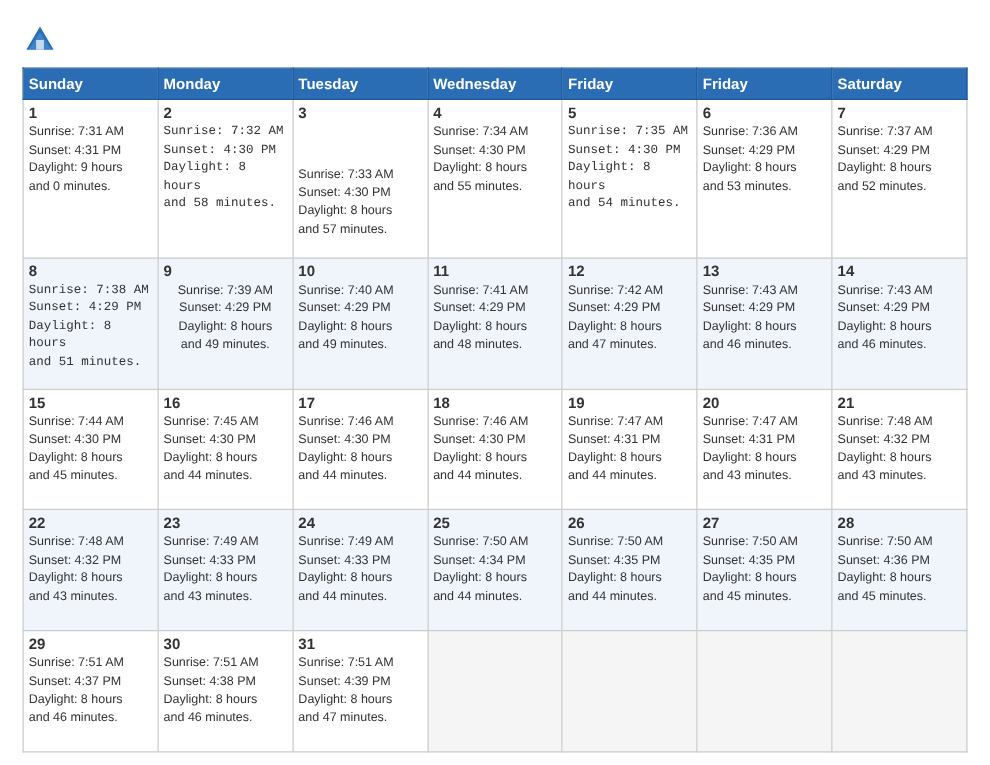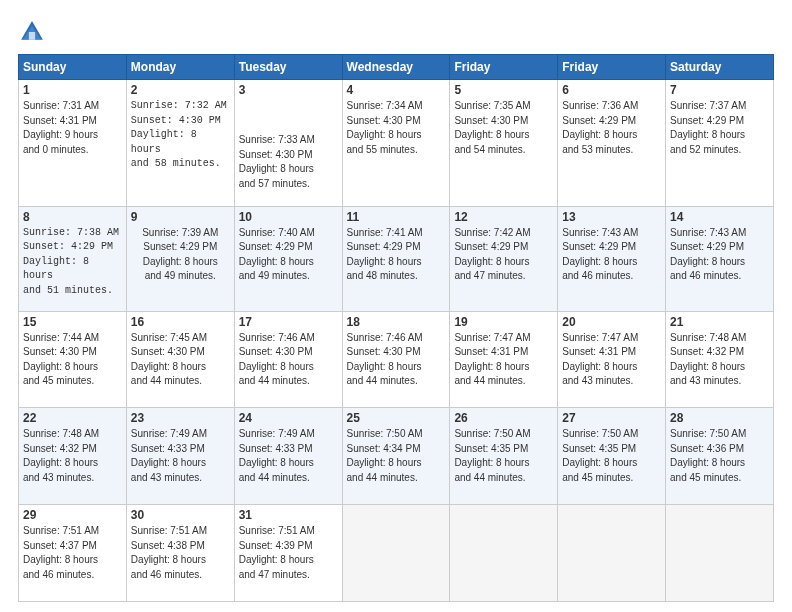--- a/index.html
+++ b/index.html
@@ -167,21 +167,21 @@
           </td>
           <td>
             <span class="day-num">4</span>
             <div class="day-info" style="white-space: pre-line;">Sunrise: 7:34 AM
 Sunset: 4:30 PM
 Daylight: 8 hours
 and 55 minutes.</div>
           </td>
           <td>
             <span class="day-num">5</span>
-            <div class="day-info" style="white-space: pre-line;">Sunrise: 7:35 AM
+            <div class="day-info" style="white-space: pre-line; font-family: Liberation Mono, monospace;">Sunrise: 7:35 AM
 Sunset: 4:30 PM
 Daylight: 8 hours
 and 54 minutes.</div>
           </td>
           <td>
             <span class="day-num">6</span>
             <div class="day-info" style="white-space: pre-line;">Sunrise: 7:36 AM
 Sunset: 4:29 PM
 Daylight: 8 hours
 and 53 minutes.</div>

